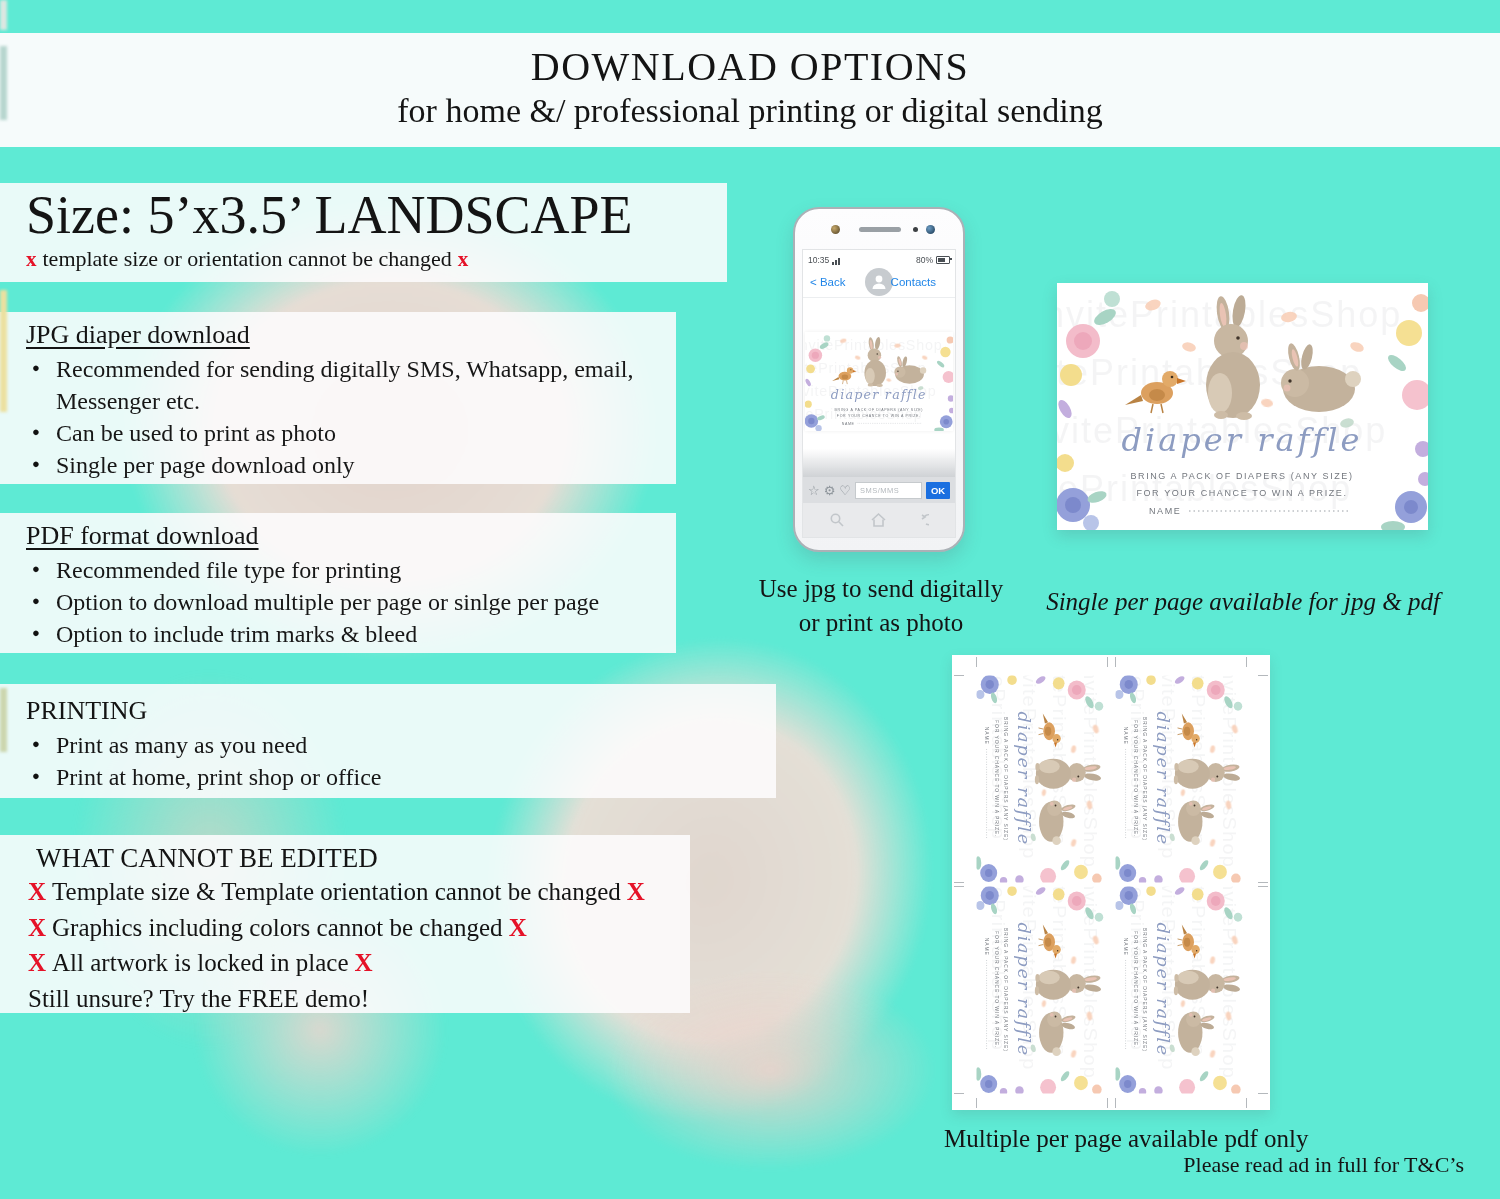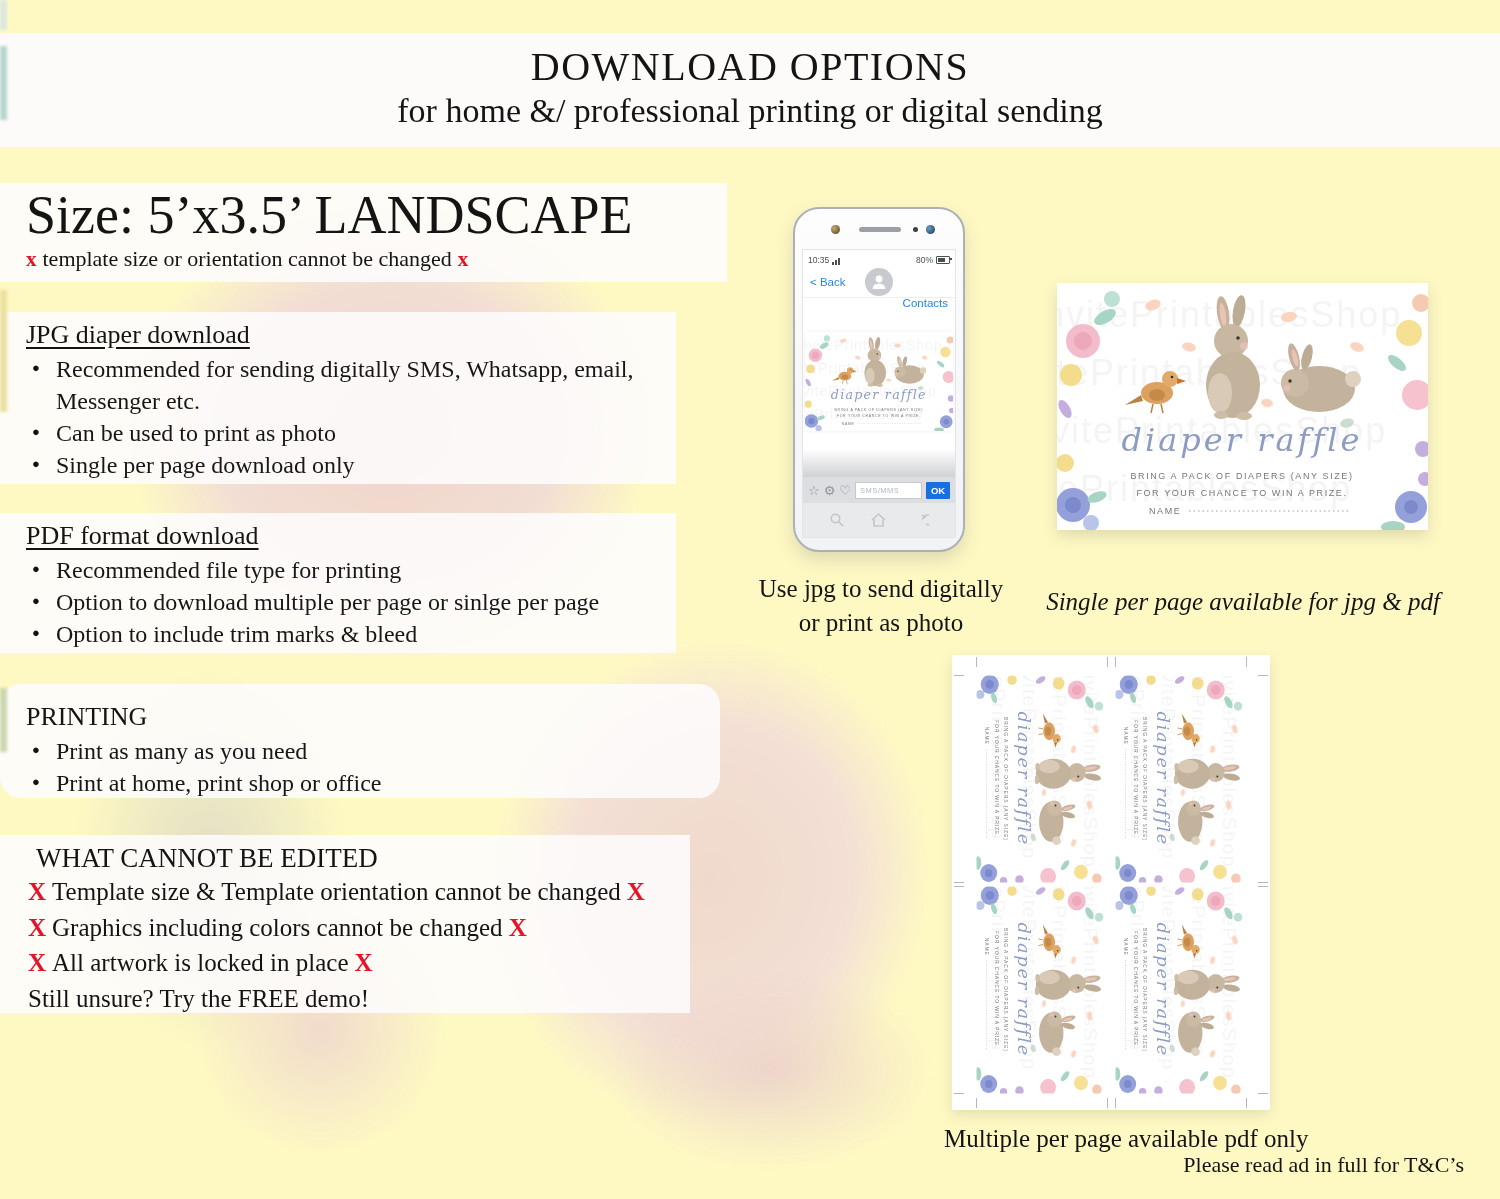--- a/index.html
+++ b/index.html
@@ -1,17 +1,17 @@
 <!DOCTYPE html>
 <html><head>
 <meta charset="utf-8">
 <style>
   html,body{margin:0;padding:0;}
   body{background:#d9d8da;font-family:"Liberation Serif","DejaVu Serif",serif;}
-  .page{position:relative;width:1500px;height:1199px;background:#fef9c3;overflow:hidden;}
+  .page{position:relative;width:1500px;height:1199px;background:#5eead4;overflow:hidden;}
 
   
   .blob{position:absolute;pointer-events:none;}
   .blob1{left:30px;top:120px;width:720px;height:620px;
     background:radial-gradient(closest-side,#eed2cb 0%,#f2dcd5 48%,rgba(242,220,213,0) 74%);
     border-radius:50% 45% 55% 50%;opacity:.92;filter:blur(2px);}
   .blob2{left:420px;top:560px;width:580px;height:640px;
     background:radial-gradient(closest-side,#efd5ce 0%,#f3ded7 50%,rgba(243,222,215,0) 76%);
     border-radius:42% 58% 48% 52%;transform:rotate(14deg);opacity:.9;filter:blur(3px);}
   .blob3{left:540px;top:930px;width:460px;height:280px;
@@ -31,21 +31,21 @@
   .header-band{top:33px;width:1500px;height:114px;background:rgba(252,251,252,0.96);text-align:center;}
   .hdr-title{font-size:40px;letter-spacing:1.5px;margin-top:10px;}
   .hdr-sub{font-size:34px;margin-top:2px;}
 
   .size-band{top:183px;width:727px;height:99px;padding:4px 0 0 26px;}
   .size-title{font-size:54px;line-height:1.06;}
   .size-note{font-size:22px;margin-top:2px;}
 
   .jpg-band{top:312px;width:676px;height:172px;padding:8px 14px 0 26px;}
   .pdf-band{top:513px;width:676px;height:140px;padding:8px 14px 0 26px;}
-  .print-band{top:684px;width:720px;height:114px;padding:18px 14px 0 26px;border-radius:21px;}
+  .print-band{top:684px;width:776px;height:114px;padding:12px 14px 0 26px;}
   .noedit-band{top:835px;width:690px;height:178px;padding:8px 14px 0 28px;}
 
   .sec-title{font-size:26px;}
   .u{text-decoration:underline;text-underline-offset:4px;}
   ul.bl{list-style:none;margin:4px 0 0 0;padding:0;}
   ul.bl li{position:relative;font-size:24px;line-height:1.33;padding-left:30px;color:#171717;}
   ul.bl li::before{content:"●";position:absolute;left:6px;top:5px;font-size:13px;color:#111;}
   .xline{font-size:25px;line-height:1.42;}
   .redx{color:#e51228;font-weight:bold;margin:0 6px 0 0;}
   .redx.tail{margin:0 0 0 6px;}
@@ -67,21 +67,21 @@
     border:1px solid #e2e4e6;overflow:hidden;}
   .ph-status{display:flex;align-items:center;height:15px;padding:2px 5px 0 5px;font-size:8.5px;color:#4a4f54;}
   .ph-status .grow{flex:1;}
   .sig{display:inline-block;margin-left:3px;}
   .sig i{display:inline-block;width:2px;background:#4a4f54;margin-right:1px;vertical-align:bottom;}
   .batt{display:inline-block;width:12px;height:6px;border:1px solid #4a4f54;border-radius:1px;position:relative;margin-left:3px;}
   .batt::after{content:"";position:absolute;left:1px;top:1px;bottom:1px;width:7px;background:#4a4f54;}
   .batt::before{content:"";position:absolute;right:-3px;top:1px;width:2px;height:2px;background:#4a4f54;}
   .ph-nav{position:relative;height:30px;border-bottom:1px solid #eceef0;font-size:11.5px;}
   .ph-back{position:absolute;left:7px;top:9px;color:#2186e8;}
-  .ph-contacts{position:absolute;right:7px;top:9px;color:#2186e8;margin-top:21px;}
+  .ph-contacts{position:absolute;right:19px;top:9px;color:#2186e8;}
   .ph-avatar{position:absolute;left:50%;top:1px;transform:translateX(-50%);width:28px;height:28px;border-radius:50%;
     background:#c7cbcf;display:flex;align-items:center;justify-content:center;}
   .ph-card{width:148px;height:99px;margin:34px auto 0 auto;box-shadow:0 0 4px rgba(0,0,0,.07);}
   .ph-card svg{display:block;width:100%;height:100%;}
   .ph-fade{position:absolute;left:0;right:0;bottom:60px;height:28px;
     background:linear-gradient(to bottom,rgba(255,255,255,0),#cfd2d5);}
   .ph-toolbar{position:absolute;left:0;right:0;bottom:34px;height:26px;background:#dcdee1;
     display:flex;align-items:center;gap:4px;padding:0 5px;box-sizing:border-box;}
   .tb-ic{font-size:13px;color:#8e959b;line-height:1;font-family:"DejaVu Sans",sans-serif;}
   .ph-input{flex:1;height:15px;line-height:15px;background:#fff;border:1px solid #c6cacd;

